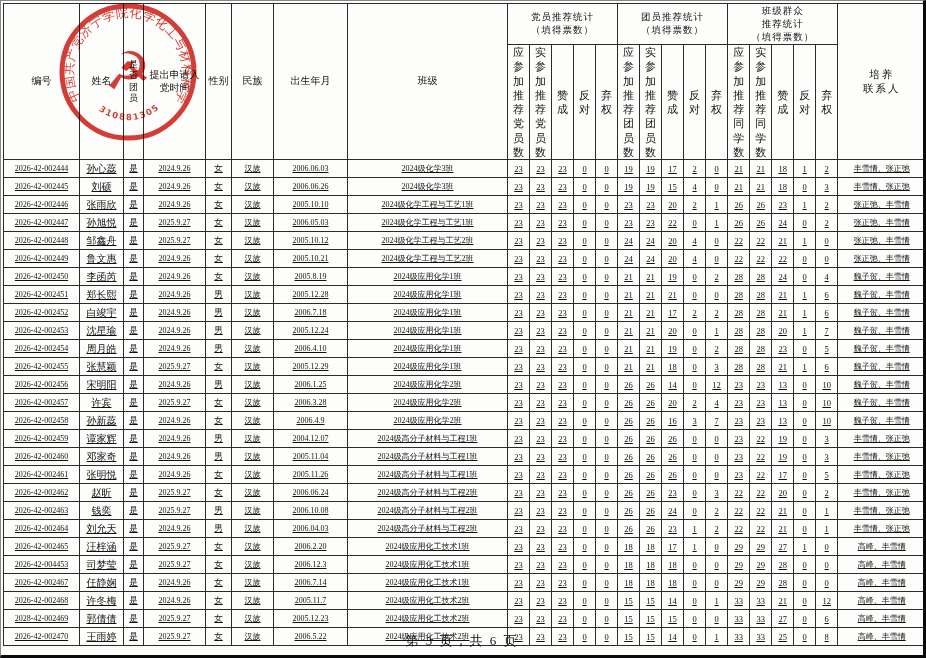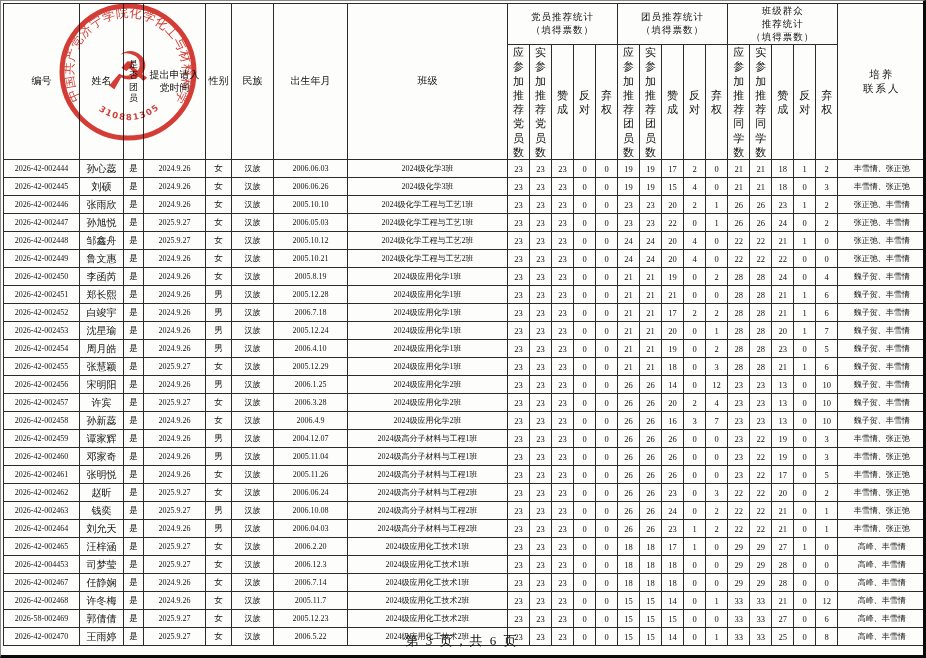--- a/index.html
+++ b/index.html
@@ -18,21 +18,21 @@
     border:1px solid #2b2b2b; text-align:center; vertical-align:middle;
     padding:0 1px; overflow:hidden;
   }
   tr.group-row td{height:40px;}
   tr.sub-row td{height:100px;}
   .hc{font-size:10px; line-height:1.25;}
   .group{font-size:9.5px; white-space:pre-line; letter-spacing:1px;}
   .sub{font-size:11px; line-height:1.3; letter-spacing:0;}
   .vert{font-size:9px; line-height:1.25; padding:0 3px;font-family:Liberation Serif, serif;}
   .contact-h{font-size:10.5px; letter-spacing:2px; white-space:pre-line;}
-  tbody.data tr{height:18px;}
+  tbody.data tr{height:18px;text-decoration:underline;}
   .c-id{font-size:8px; letter-spacing:0;}
   .c-name{font-size:10px;}
   .c-league{font-size:8.5px;}
   .c-date{font-size:8px;}
   .c-gender{font-size:8.5px;}
   .c-eth{font-size:8px;}
   .c-birth{font-size:8px;}
   .c-class{font-size:8px;}
   .c-num{font-size:8.5px;}
   .c-contact{font-size:8px;}
@@ -761,21 +761,21 @@
           <td class="c-num">0</td>
           <td class="c-num">1</td>
           <td class="c-num">33</td>
           <td class="c-num">33</td>
           <td class="c-num">21</td>
           <td class="c-num">0</td>
           <td class="c-num">12</td>
           <td class="c-contact">高峰、丰雪情</td>
         </tr>
         <tr>
-          <td class="c-id">2026-58-002469</td>
+          <td class="c-id">2028-42-002469</td>
           <td class="c-name">郭倩倩</td>
           <td class="c-league">是</td>
           <td class="c-date">2025.9.27</td>
           <td class="c-gender">女</td>
           <td class="c-eth">汉族</td>
           <td class="c-birth">2005.12.23</td>
           <td class="c-class">2024级应用化工技术2班</td>
           <td class="c-num">23</td>
           <td class="c-num">23</td>
           <td class="c-num">23</td>

